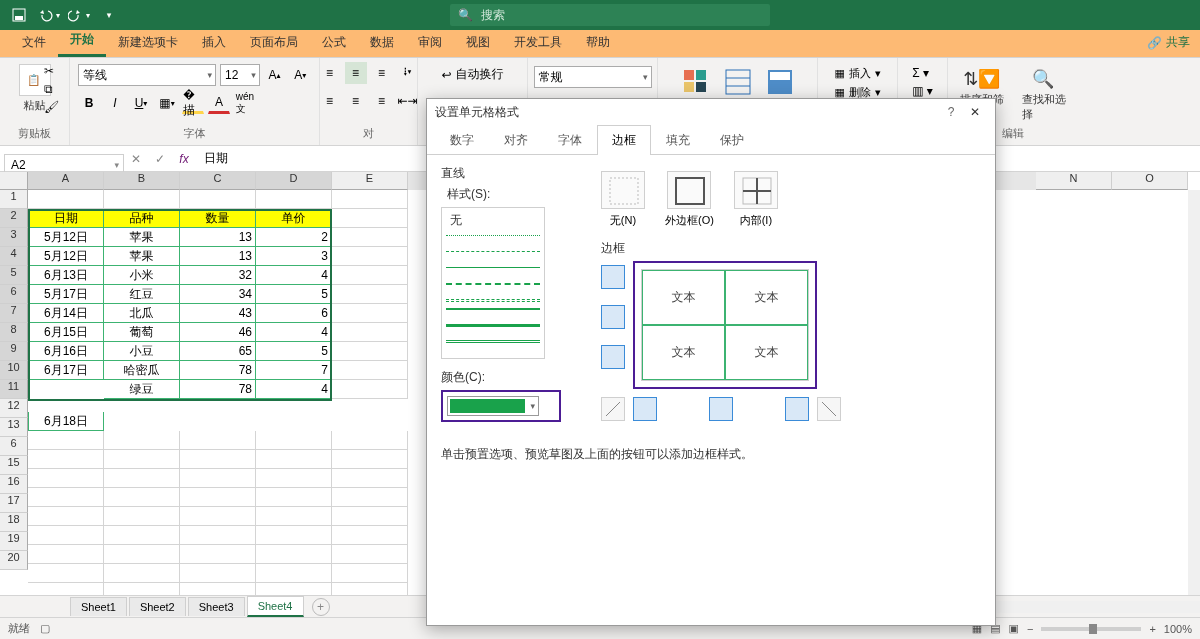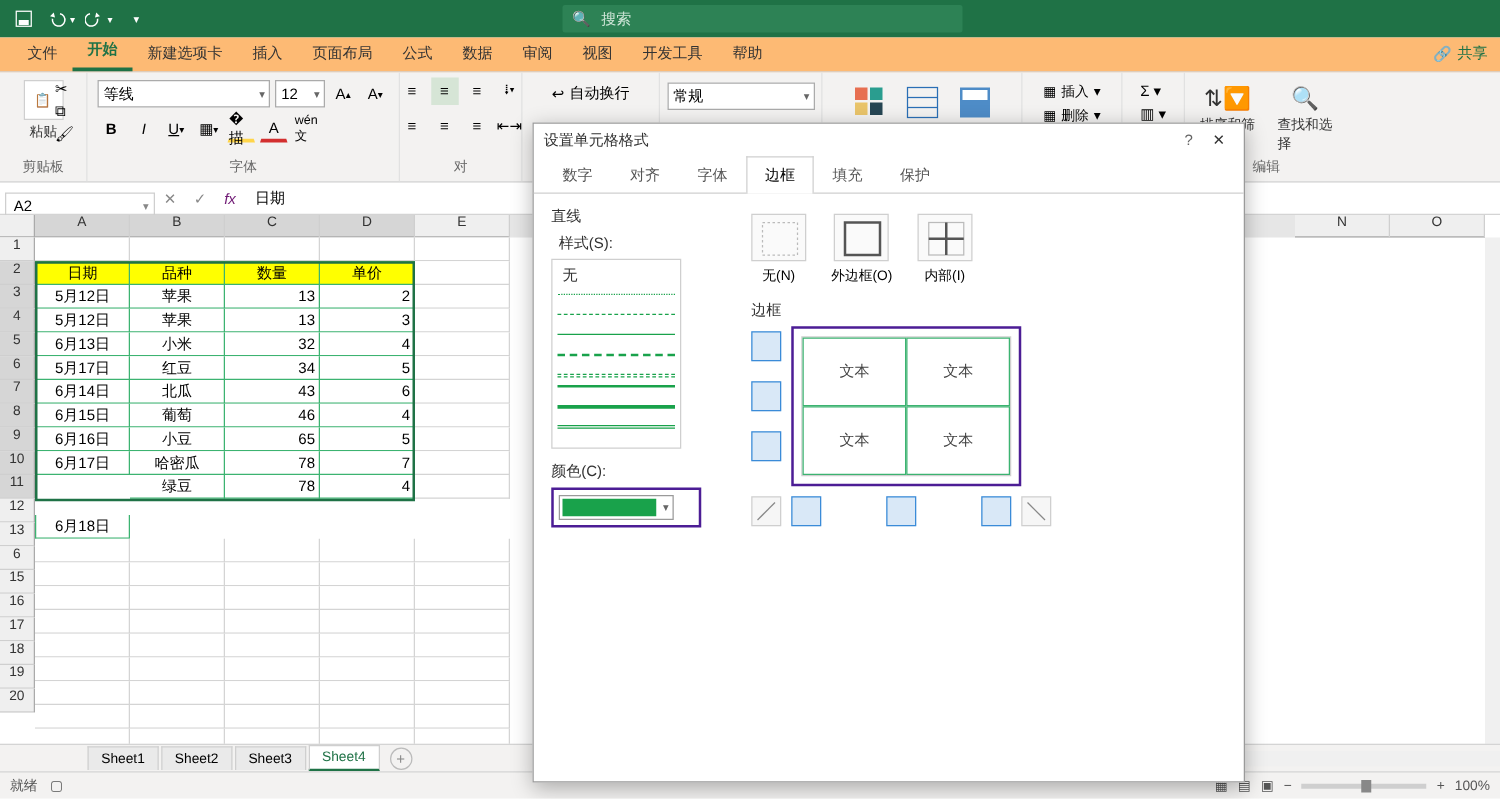--- a/index.html
+++ b/index.html
@@ -615,14 +615,15 @@
           <div style="width:36px"></div>
           <div class="side-btn on"></div>
           <div class="side-btn">
               <svg width="22" height="22">
                 <line x1="4" y1="4" x2="18" y2="18" stroke="#888"></line>
               </svg>
             </div>
         </div>
       </div>
     </div>
+    <div style="margin-top:24px; font-size:12px; color:#333">单击预置选项、预览草图及上面的按钮可以添加边框样式。</div>
   </div>
 </div>
 
 </body></html>

